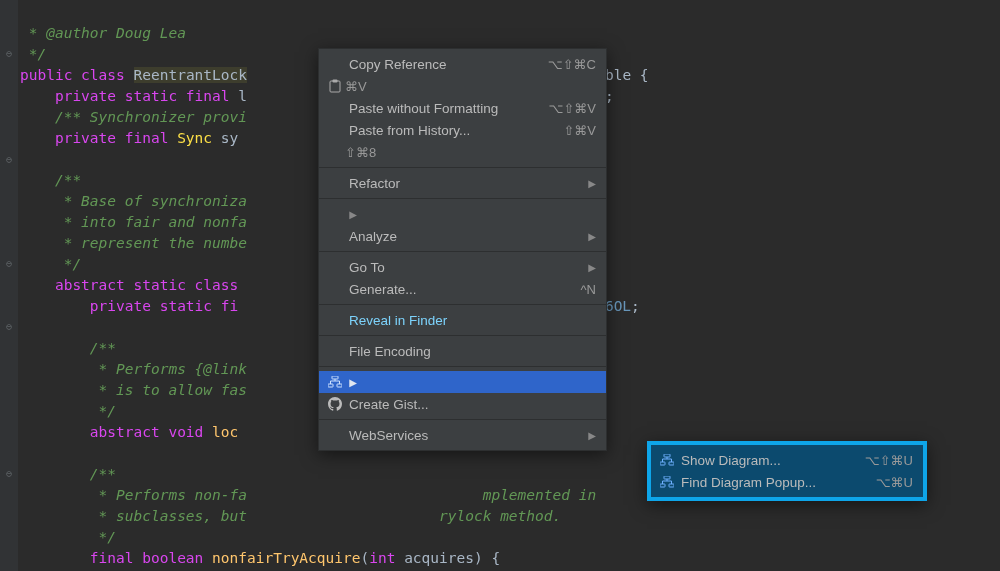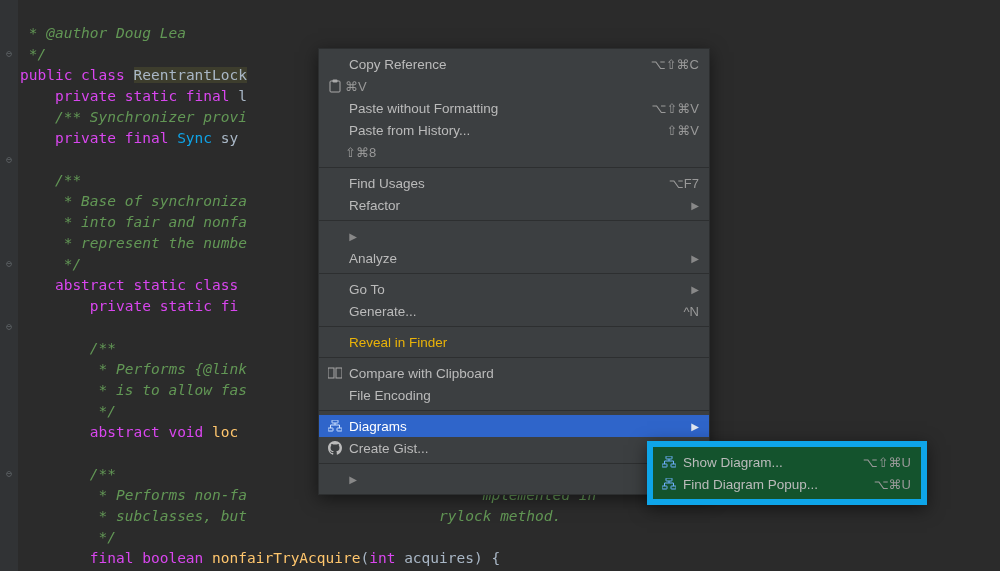--- a/index.html
+++ b/index.html
@@ -34,30 +34,30 @@
     left: 20px;
     top: 0;
     right: 0;
     padding-top: 2px;
     line-height: 21px;
     white-space: pre;
   }
   .c-kw-n { color: #d946ef; }
   .c-com-g { color: #629755; font-style: italic; }
   .c-tag { color: #629755; font-style: italic; }
-  .c-class { color: #0ea5e9; }
+  .c-class { color: #fde047; }
   .c-num { color: #6897bb; }
   .c-method { color: #ffc66d; }
   .c-hl { background: rgba(90,90,50,0.4); }
 
   .context-menu {
     position: absolute;
     left: 318px;
     top: 48px;
-    width: 392px;
+    width: 289px;
     background: #3c3f41;
     border: 1px solid #2d2f30;
     box-shadow: 0 4px 16px rgba(0,0,0,0.5);
     font-family: -apple-system, "Helvetica Neue", Arial, sans-serif;
     font-size: 13.5px;
     color: #bbbbbb;
     padding: 4px 0;
   }
   .menu-item {
     display: flex;
@@ -72,29 +72,29 @@
   .menu-label { flex: 1; padding-left: 4px; }
   .menu-shortcut { color: #999999; font-size: 13px; }
   .menu-arrow { color: #888888; width: 12px; text-align: right; font-size: 10px;}
   .menu-item.selected .menu-arrow,
   .menu-item.selected .menu-shortcut { color: #e0e6f0; }
   .menu-sep {
     height: 1px;
     background: #2d2f30;
     margin: 4px 0;
   }
-  .menu-item.disabled { color: #eab308; }
+  .menu-item.disabled { color: #7dd3fc; }
 
   .submenu {
     position: absolute;
     left: 647px;
     top: 441px;
     width: 280px;
-    background: #14532d;
-    border: 6px solid #0ea5e9;
+    background: #0c4a6e;
+    border: 4px solid #0ea5e9;
     box-shadow: 0 4px 16px rgba(0,0,0,0.5);
     font-family: -apple-system, "Helvetica Neue", Arial, sans-serif;
     font-size: 13.5px;
     color: #bbbbbb;
     padding: 4px 0;
   }
 
   .diagram-icon {
     display:inline-block;
     width:14px;
@@ -167,25 +167,20 @@
     <span class="menu-label">Paste from History...</span>
     <span class="menu-shortcut">⇧⌘V</span>
   </div>
   <div class="menu-item">
     <span class="menu-icon"></span>
     <span class="menu-shortcut">⇧⌘8</span>
   </div>
   <div class="menu-sep"></div>
   <div class="menu-item">
     <span class="menu-icon"></span>
-    <span class="menu-label">Find Usages</span>
-    <span class="menu-shortcut">⌥F7</span>
-  </div>
-  <div class="menu-item">
-    <span class="menu-icon"></span>
     <span class="menu-label">Refactor</span>
     <span class="menu-arrow">▶</span>
   </div>
   <div class="menu-sep"></div>
   <div class="menu-item">
     <span class="menu-icon"></span>
     <span class="menu-arrow">▶</span>
   </div>
   <div class="menu-item">
     <span class="menu-icon"></span>
@@ -202,59 +197,50 @@
     <span class="menu-icon"></span>
     <span class="menu-label">Generate...</span>
     <span class="menu-shortcut">^N</span>
   </div>
   <div class="menu-sep"></div>
   <div class="menu-item disabled">
     <span class="menu-icon"></span>
     <span class="menu-label">Reveal in Finder</span>
   </div>
   <div class="menu-sep"></div>
-  <div class="menu-item">
-    <span class="menu-icon">
-      <svg width="14" height="12" viewBox="0 0 14 12">
-          <rect x="0" y="1" width="6" height="10" fill="none" stroke="#aaaaaa" stroke-width="1"></rect>
-          <rect x="8" y="1" width="6" height="10" fill="none" stroke="#aaaaaa" stroke-width="1"></rect>
-        </svg>
-    </span>
-    <span class="menu-label">Compare with Clipboard</span>
-  </div>
   <div class="menu-item">
     <span class="menu-icon"></span>
     <span class="menu-label">File Encoding</span>
   </div>
   <div class="menu-sep"></div>
   <div class="menu-item selected">
     <span class="menu-icon">
       <span class="diagram-icon">
           <svg width="14" height="12" viewBox="0 0 14 12">
             <rect x="4" y="0" width="6" height="3" rx="0.5" fill="none" stroke="#cfe3ff"></rect>
             <rect x="0" y="8" width="5" height="3" rx="0.5" fill="none" stroke="#cfe3ff"></rect>
             <rect x="9" y="8" width="5" height="3" rx="0.5" fill="none" stroke="#cfe3ff"></rect>
             <path d="M7 3 v2 M7 5 H2.5 V8 M7 5 H11.5 V8" stroke="#cfe3ff" fill="none"></path>
           </svg>
         </span>
     </span>
-    <span class="menu-label">Diagrams</span>
     <span class="menu-arrow">▶</span>
   </div>
   <div class="menu-item">
     <span class="menu-icon">
       <svg width="14" height="14" viewBox="0 0 16 16">
           <path fill="#bbbbbb" d="M8 0C3.58 0 0 3.58 0 8c0 3.54 2.29 6.53 5.47 7.59.4.07.55-.17.55-.38 0-.19-.01-.82-.01-1.49-2.01.37-2.53-.49-2.69-.94-.09-.23-.48-.94-.82-1.13-.28-.15-.68-.52-.01-.53.63-.01 1.08.58 1.23.82.72 1.21 1.87.87 2.33.66.07-.52.28-.87.51-1.07-1.78-.2-3.64-.89-3.64-3.95 0-.87.31-1.59.82-2.15-.08-.2-.36-1.02.08-2.12 0 0 .67-.21 2.2.82.64-.18 1.32-.27 2-.27.68 0 1.36.09 2 .27 1.53-1.04 2.2-.82 2.2-.82.44 1.1.16 1.92.08 2.12.51.56.82 1.27.82 2.15 0 3.07-1.87 3.75-3.65 3.95.29.25.54.73.54 1.48 0 1.07-.01 1.93-.01 2.2 0 .21.15.46.55.38C13.71 14.53 16 11.53 16 8c0-4.42-3.58-8-8-8z"></path>
         </svg>
     </span>
     <span class="menu-label">Create Gist...</span>
   </div>
   <div class="menu-sep"></div>
   <div class="menu-item">
     <span class="menu-icon"></span>
+    <span class="menu-label">WebServices</span>
     <span class="menu-arrow">▶</span>
   </div>
 </div>
 
 <div class="submenu">
   <div class="menu-item">
     <span class="menu-icon">
       <span class="diagram-icon">
           <svg width="14" height="12" viewBox="0 0 14 12">
             <rect x="4" y="0" width="6" height="3" rx="0.5" fill="none" stroke="#6fb0ff"></rect>

